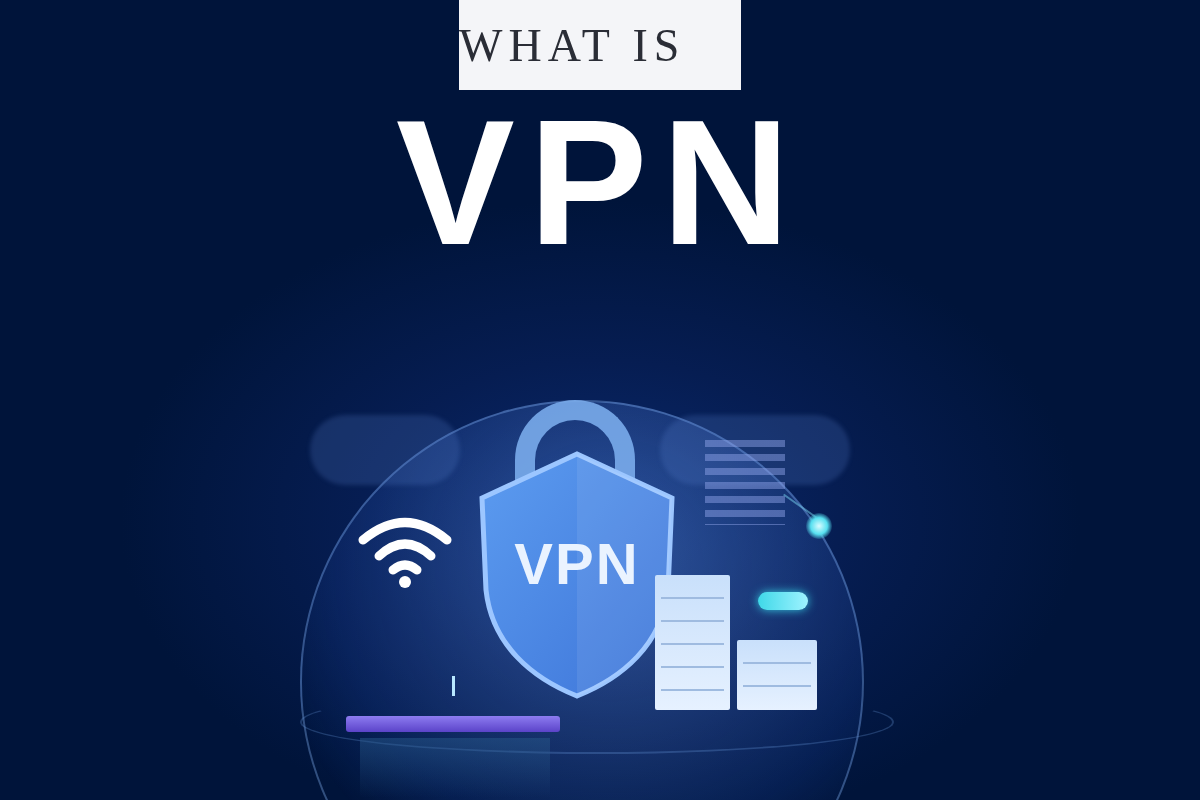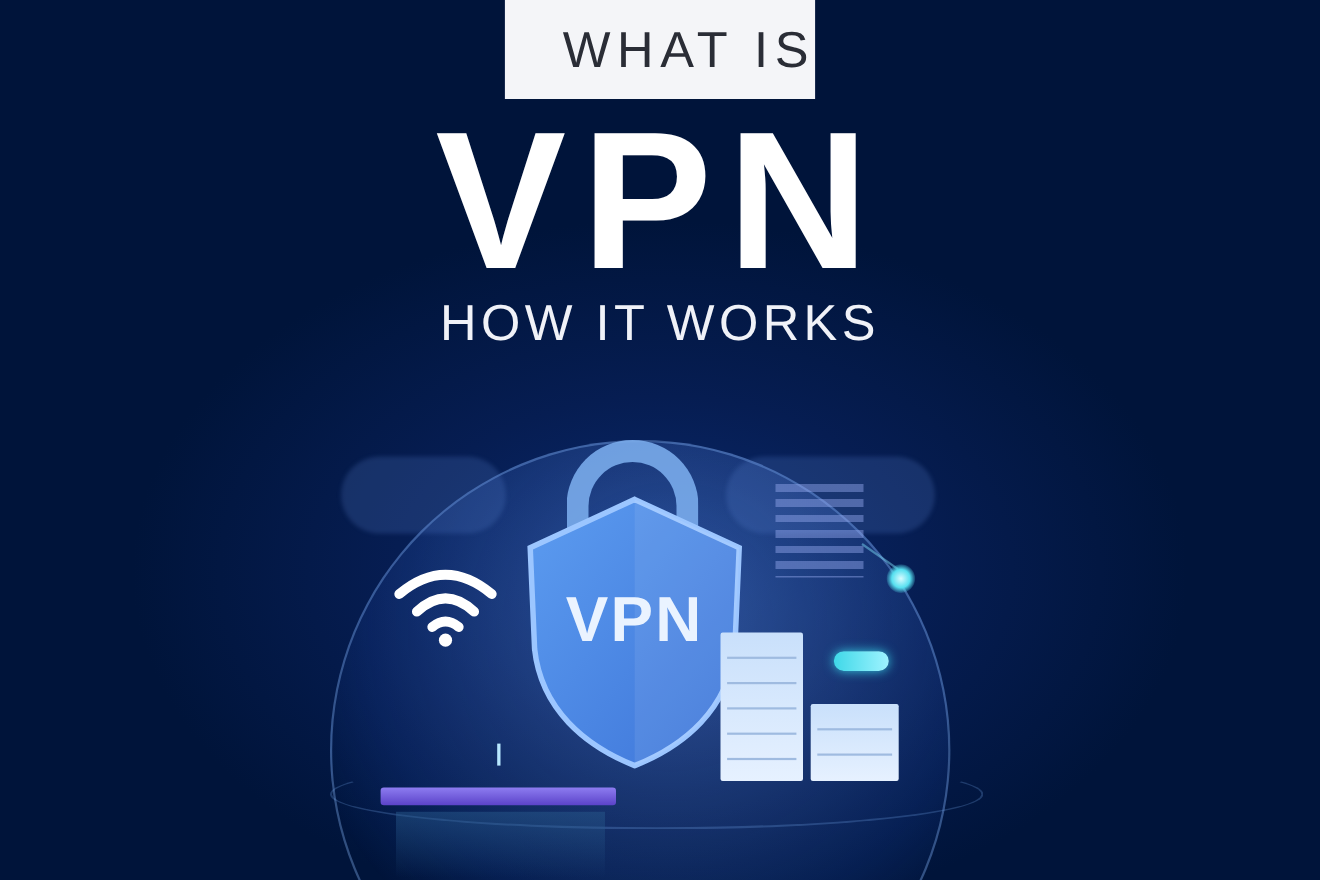--- a/index.html
+++ b/index.html
@@ -1,20 +1,20 @@
 <!DOCTYPE html>
 <html><head>
 <meta charset="utf-8">
 <style>
   html, body { margin:0; padding:0; }
   body { width:1200px; height:800px; overflow:hidden; background:#00143a; font-family:"Liberation Sans", sans-serif; }
   .canvas { position:relative; width:1200px; height:800px; overflow:hidden;
     background: radial-gradient(ellipse 600px 400px at 600px 520px, #0a2a6e 0%, #061d52 40%, #00143a 80%); }
   .what-is { position:absolute; left:459px; top:0; width:282px; height:90px; background:#f4f5f8;
-    display:flex; align-items:center; justify-content:flex-end; }
+    display:flex; align-items:center; justify-content:flex-start;font-family:Liberation Serif, serif; }
   .what-is span { font-size:46px; letter-spacing:6px; color:#2a2d36; font-weight:400; }
   .vpn-title { position:absolute; left:0; width:1200px; top:98px; text-align:center;
     font-size:178px; font-weight:700; color:#ffffff; letter-spacing:14px; line-height:170px; }
   .subtitle { position:absolute; left:0; width:1200px; top:268px; text-align:center;
     font-size:46px; color:#f0f2f8; letter-spacing:4px; line-height:50px; }
   .globe { position:absolute; left:300px; top:400px; width:560px; height:560px; border-radius:50%;
     background: radial-gradient(circle at 55% 30%, rgba(120,170,255,0.35), rgba(40,90,200,0.15) 55%, rgba(10,30,90,0) 70%);
     border:2px solid rgba(140,190,255,0.35); }
   .map { position:absolute; top:415px; height:70px; background:rgba(90,130,210,0.22); border-radius:40px; filter:blur(2px); }
   .lock-shackle { position:absolute; left:515px; top:400px; width:120px; height:120px; border:20px solid #7fb2f2;
@@ -45,21 +45,20 @@
 </head>
 <body>
 
 <div class="canvas">
 
   <div class="what-is">
     <span>WHAT IS</span>
   </div>
 
   <div class="vpn-title">VPN</div>
-  <div class="subtitle">HOW IT WORKS</div>
 
   <div class="globe"></div>
   <div class="map" style="left:310px;width:150px;"></div>
   <div class="map" style="left:660px;width:190px;"></div>
   <div class="orbit"></div>
 
   <div class="data-grid"></div>
   <div class="glow-line"></div>
   <div class="glow-dot"></div>
 

